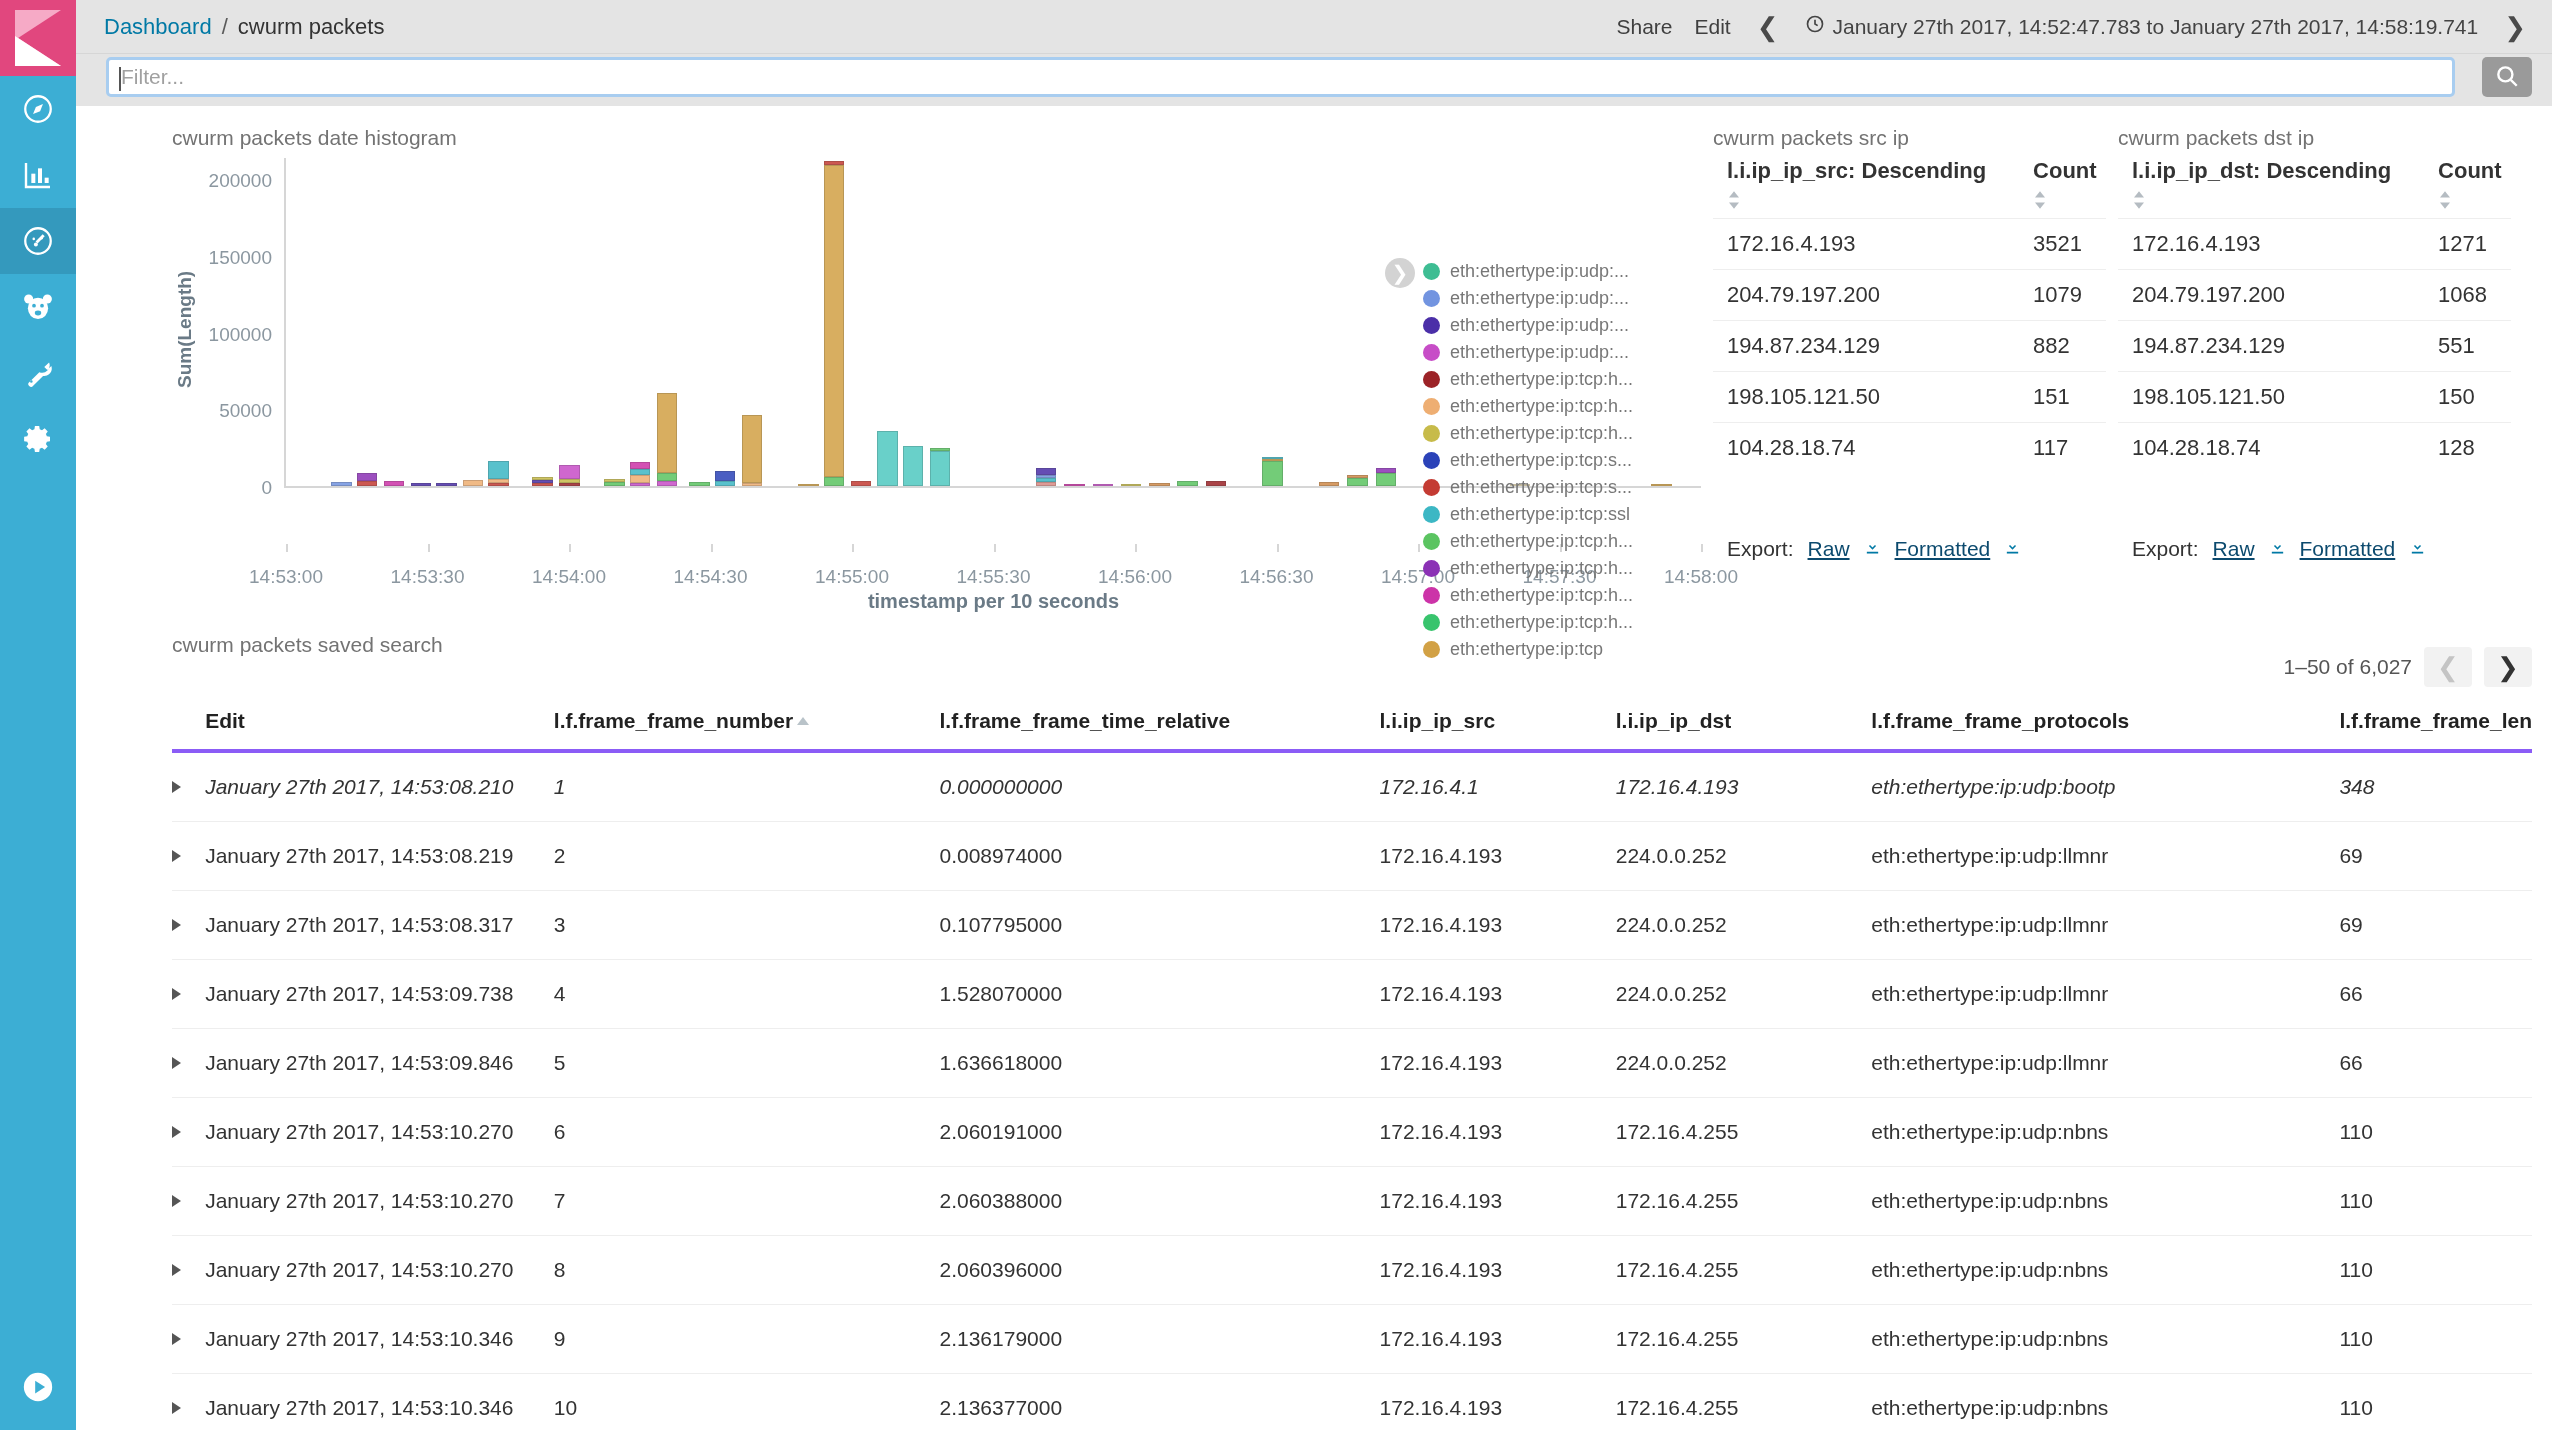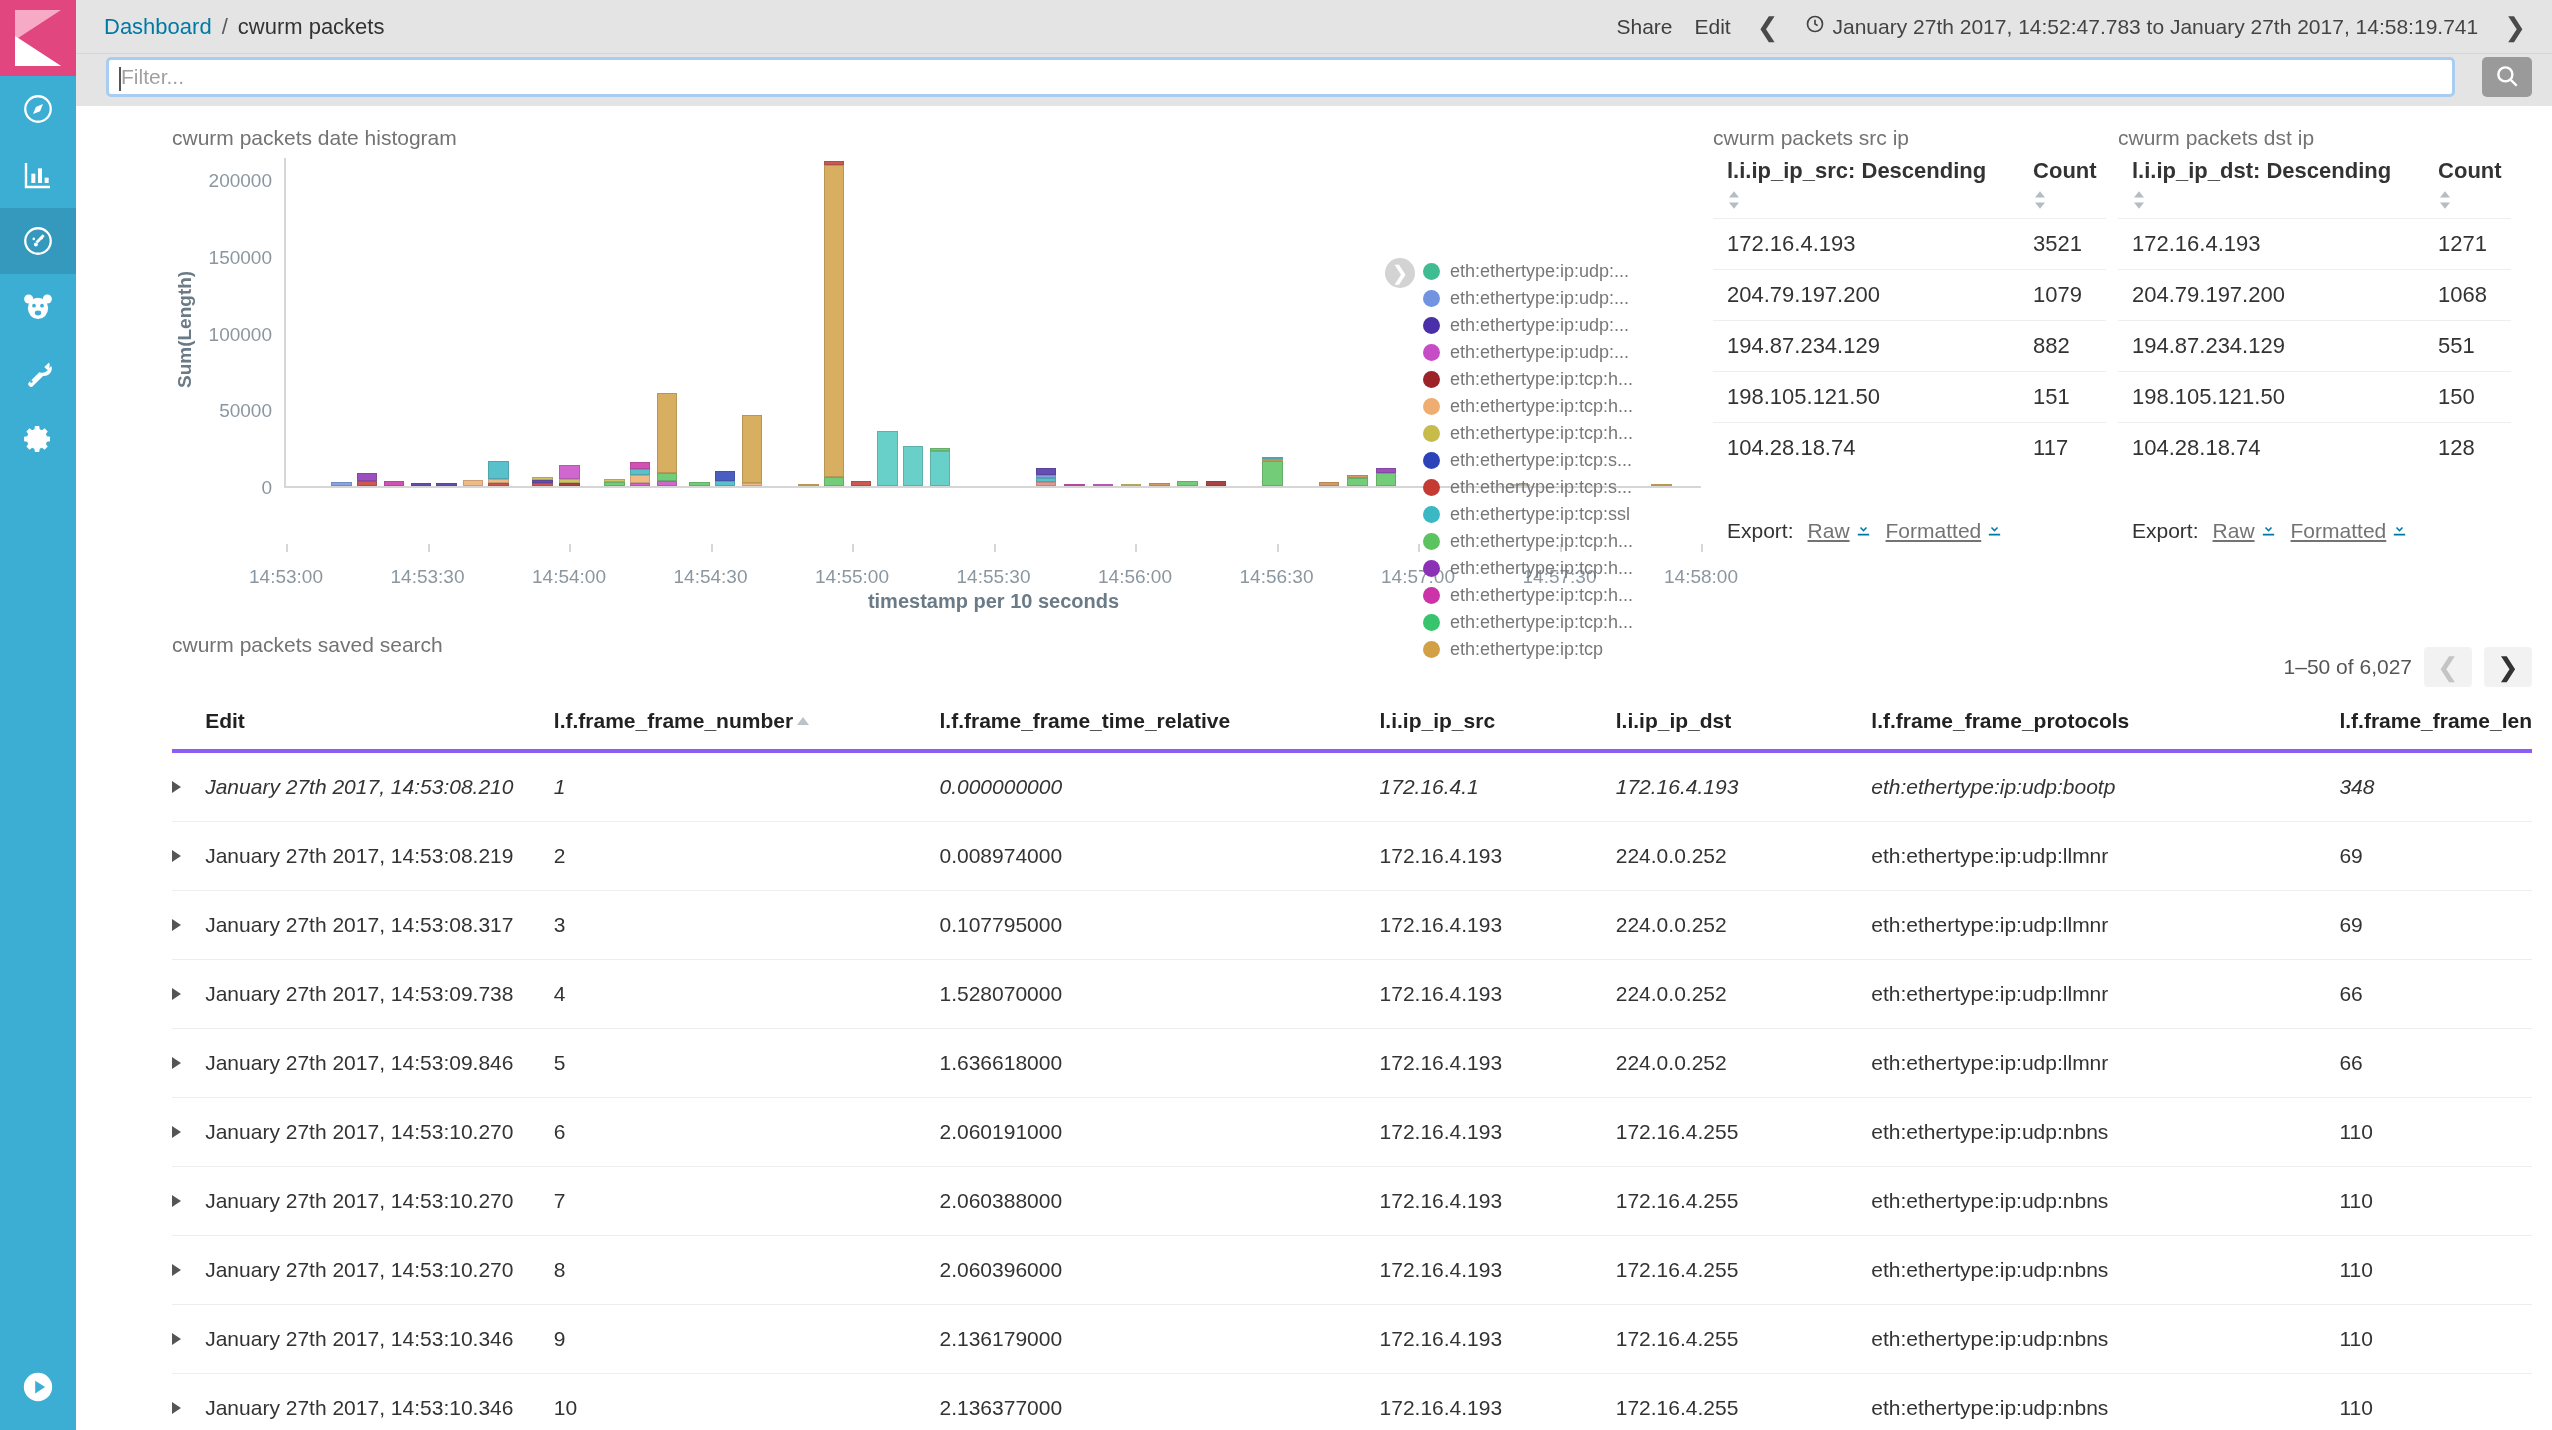--- a/index.html
+++ b/index.html
@@ -197,27 +197,27 @@
     padding: 4px 0 2px 14px; vertical-align: top;
   }
   .ip-table th .sort-ico {
     display: block; margin-top: 6px; width: 14px;
   }
   .ip-table td {
     padding: 12px 0 12px 14px; color: #333;
     border-top: 1px solid #eee; font-size: 22px;
   }
   .export-row {
-    margin-top: 46px; padding-left: 14px;
+    margin-top: 64px; padding-left: 14px;
     font-size: 21px; color: #333;
     display: flex; align-items: center; gap: 14px;
   }
   .export-link {
-    color: #737373; text-decoration: underline; cursor: pointer;
-    display: inline-flex; gap: 5px;
+    color: #0c4a6e; text-decoration: underline; cursor: pointer;
+    display: inline-flex; gap: 14px;
   }
 
   
   .saved-wrap { padding-left: 96px; padding-right: 20px; }
   .saved-head {
     display: flex; align-items: flex-start; justify-content: space-between;
   }
   .pager {
     display: flex; align-items: center; gap: 12px;
     font-size: 21px; color: #555; margin-top: 34px;

